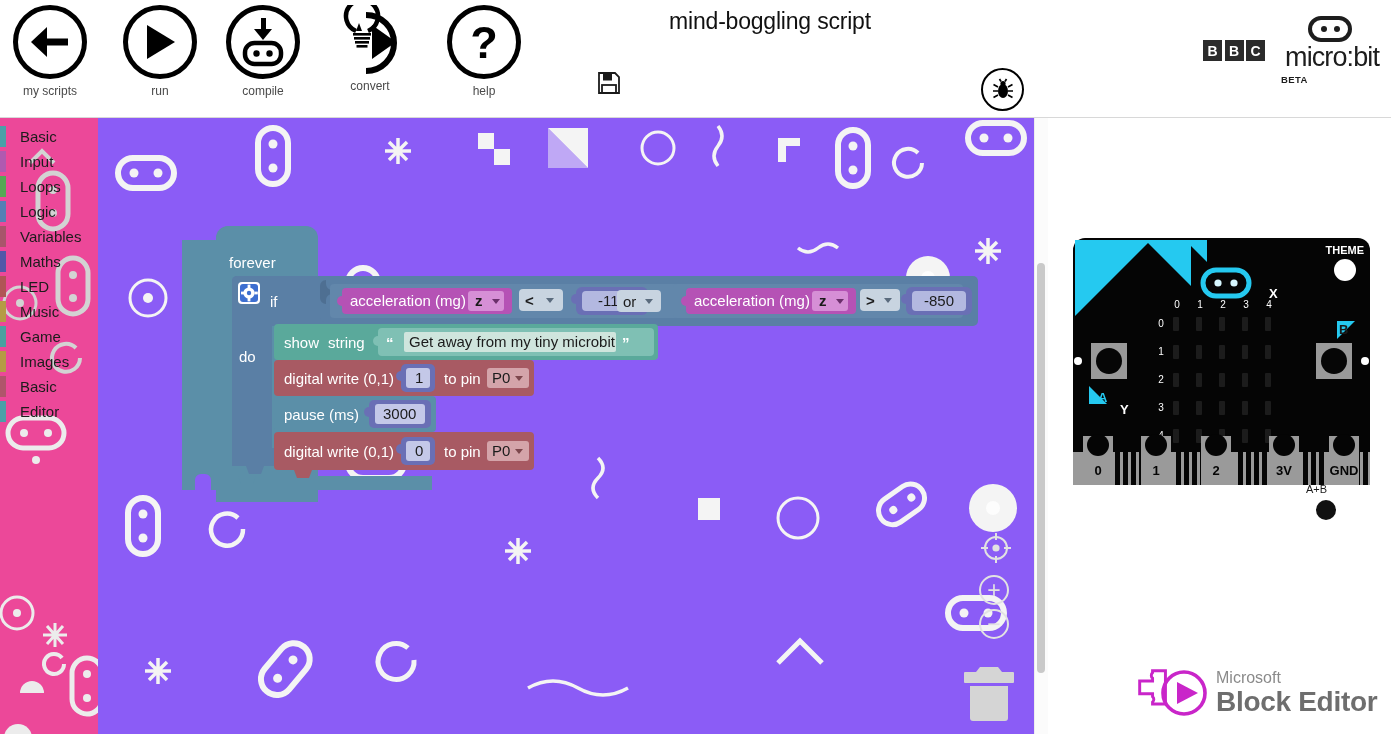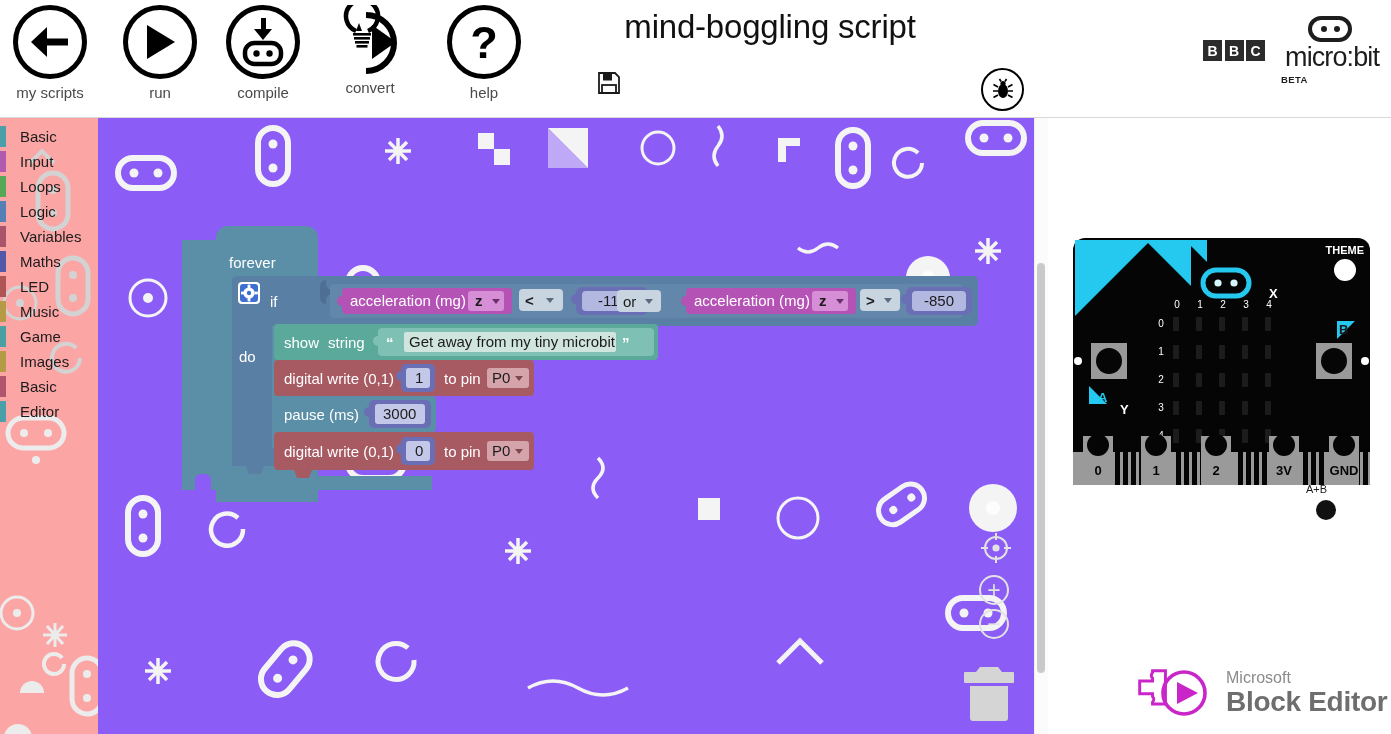--- a/index.html
+++ b/index.html
@@ -20,29 +20,29 @@
   .tb-item {
     position: absolute; width: 100px; text-align: center; cursor: pointer;
   }
   .tb-circle {
     width: 74px; height: 74px; border-radius: 50%;
     border: 5px solid #000; margin: 0 auto;
     display: flex; align-items: center; justify-content: center;
     background: transparent; position: relative;
   }
   .tb-label {
-    font-size: 15px; color: #4a4a4a; margin-top: 5px;
+    font-size: 12px; color: #4a4a4a; margin-top: 5px;
     font-family: "Liberation Sans", sans-serif;
   }
   .tb-item svg { display: block; }
 
   
   .doc-title {
     position: absolute; left: 500px; top: 8px; width: 540px;
-    text-align: center; font-size: 33px; color: #111;
+    text-align: center; font-size: 23px; color: #111;
     font-family: "Liberation Sans", sans-serif; font-weight: 400;
     letter-spacing: -0.2px; white-space: nowrap;
   }
   .save-icon {
     position: absolute; left: 596px; top: 70px; width: 26px; height: 26px;
     cursor: pointer;
   }
   .bug-btn {
     position: absolute; left: 981px; top: 68px;
     width: 43px; height: 43px; border-radius: 50%;
@@ -71,21 +71,21 @@
     font-family: "Liberation Sans", sans-serif; letter-spacing: -0.9px;
   }
   .mb-beta {
     font-size: 9.5px; font-weight: bold; color: #1d1d1d;
     align-self: flex-start; margin-top: 1px; letter-spacing: 0.4px;
   }
 
   
   .sidebar {
     position: absolute; left: 0; top: 118px; width: 98px; height: 616px;
-    background: #fca5a5; overflow: hidden; text-align: center;
+    background: #ec4899; overflow: hidden; text-align: center;
   }
   .cat-list { position: absolute; left: 0; top: 6px; width: 98px; z-index: 3; }
   .cat-item {
     height: 25px; display: flex; align-items: center; cursor: pointer;
     padding-left: 0px;
   }
   .cat-swatch { width: 6px; height: 21px; flex: 0 0 6px; }
   .cat-label {
     margin-left: 14px; font-size: 15px; color: #1c1c1c;
     font-family: "Liberation Sans", sans-serif;
@@ -128,21 +128,21 @@
   
   .sim-panel {
     position: absolute; left: 1048px; top: 118px;
     width: 343px; height: 616px; background: #ffffff; overflow: hidden;
   }
   .microbit-board {
     position: absolute; left: 25px; top: 120px;
     width: 297px; height: 247px;
   }
   .mslogo { position: absolute; left: 88px; top: 550px; display: flex; align-items: center; }
-  .ms-text { margin-left: 12px; }
+  .ms-text { margin-left: 2px; }
   .ms-small {
     font-size: 16px; color: #8a8a8a; font-family: "Liberation Sans", sans-serif;
     line-height: 1.05;
   }
   .ms-big {
     font-size: 28px; color: #6e6e6e; font-weight: bold;
     font-family: "Liberation Sans", sans-serif; line-height: 1.05;
     letter-spacing: -0.3px;
   }
   .ab-dot {

